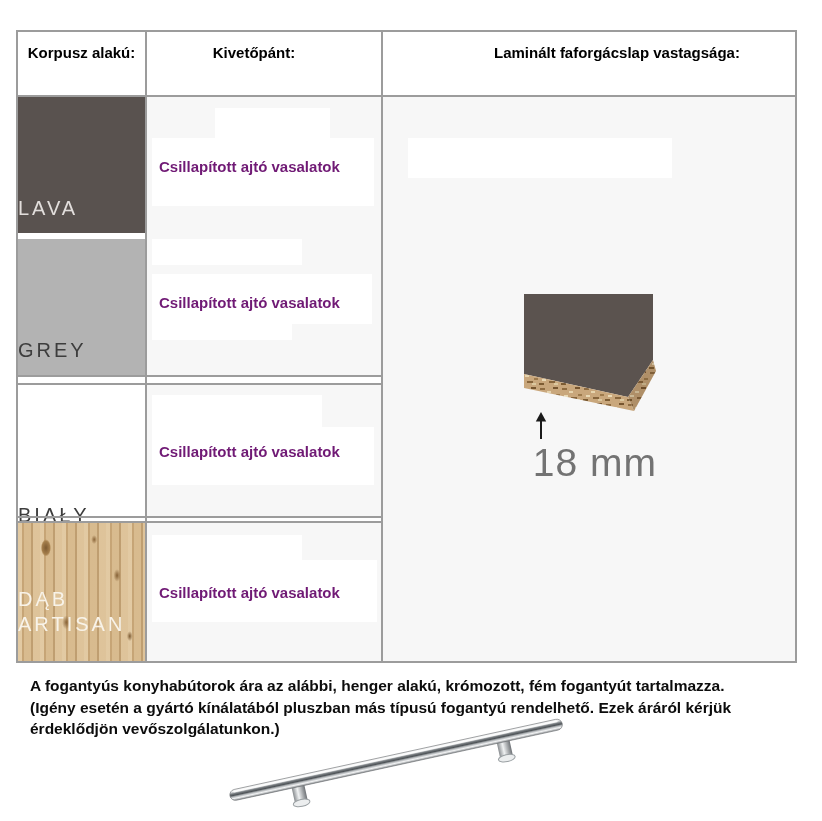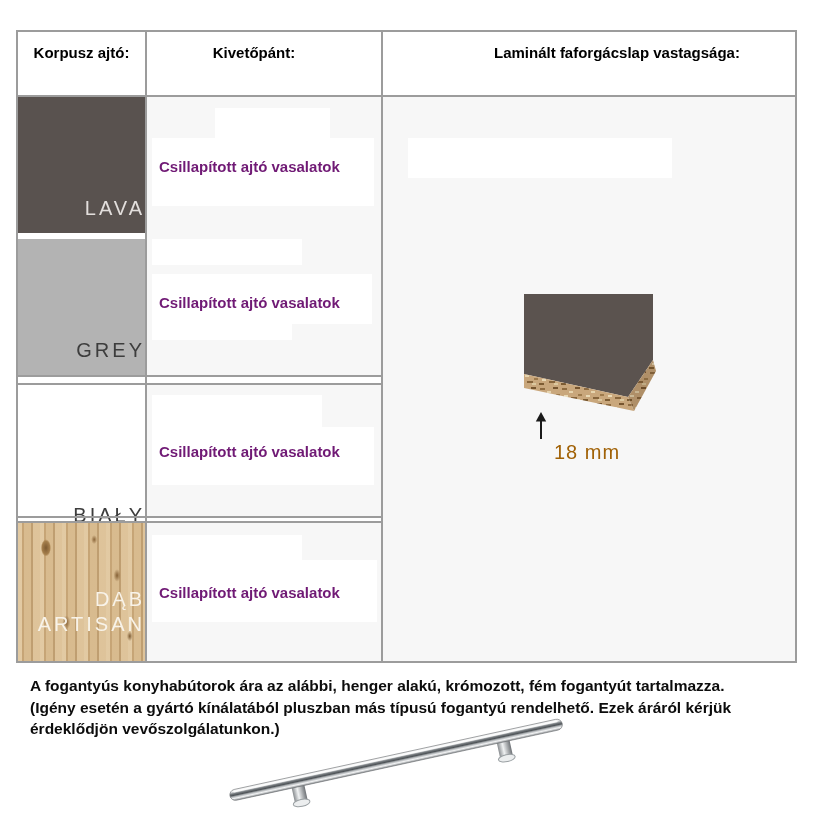--- a/index.html
+++ b/index.html
@@ -13,36 +13,36 @@
   .cellbg{position:absolute;background:#f7f7f7;}
   .patch{position:absolute;background:#ffffff;}
 
   .hdr{position:absolute;box-sizing:border-box;padding-top:12px;
        font-size:15px;font-weight:bold;color:#000;text-align:center;}
 
   .hinge{position:absolute;left:147px;width:234px;box-sizing:border-box;
          padding-left:12px;font-size:15px;font-weight:bold;color:#701a75;}
 
   .swatch{position:absolute;display:flex;align-items:flex-end;justify-content:center;}
-  .swlabel{width:100%;text-align:right;font-size:20px;letter-spacing:3px;
+  .swlabel{width:100%;text-align:left;font-size:20px;letter-spacing:3px;
            padding-bottom:12px;line-height:1.25;}
   .wood{background-color:#d3b384;
         background-image:
           radial-gradient(ellipse 7px 12px at 22% 18%, #7c5a31 0%, #a57f4c 55%, rgba(0,0,0,0) 72%),
           radial-gradient(ellipse 5px 9px at 78% 38%, #845f34 0%, rgba(0,0,0,0) 70%),
           radial-gradient(ellipse 6px 10px at 38% 72%, #8a6539 0%, rgba(0,0,0,0) 70%),
           radial-gradient(ellipse 4px 7px at 88% 82%, #7c5a31 0%, rgba(0,0,0,0) 72%),
           radial-gradient(ellipse 4px 6px at 60% 12%, #8a6539 0%, rgba(0,0,0,0) 75%),
           repeating-linear-gradient(90deg,
             rgba(255,244,220,.35) 0 4px, rgba(140,100,55,.18) 4px 6px,
             rgba(255,244,220,.12) 6px 13px, rgba(120,85,45,.22) 13px 15px,
             rgba(255,244,220,.25) 15px 22px);}
 
-  .thickness{position:absolute;left:517px;top:441px;width:140px;text-align:center;
-             font-size:20px;color:#a16207;letter-spacing:1px;}
+  .thickness{position:absolute;left:517px;top:441px;width:140px;text-align:right;
+             font-size:39px;color:#737373;letter-spacing:1px;}
 
   .note{position:absolute;left:30px;top:675px;width:772px;font-size:15.5px;
         font-weight:bold;line-height:21.5px;color:#0c0c0c;white-space:pre-line;}
 
   .abs{position:absolute;}
 </style>
 </head>
 <body>
 
 <div class="page">
@@ -79,21 +79,21 @@
   <div class="patch" style="left:408px;top:138px;width:264px;height:40px;"></div>
 
   <div class="line" style="left:145px;top:30px;width:2px;height:633px;"></div>
   <div class="line" style="left:381px;top:30px;width:2px;height:633px;"></div>
   <div class="line" style="left:16px;top:95px;width:781px;height:2px;"></div>
   <div class="line" style="left:16px;top:375px;width:367px;height:2px;"></div>
   <div class="line" style="left:16px;top:383px;width:367px;height:2px;"></div>
   <div class="line" style="left:16px;top:516px;width:367px;height:2px;"></div>
   <div class="line" style="left:16px;top:521px;width:367px;height:2px;"></div>
 
-  <div class="hdr" style="left:18px;top:32px;width:127px;height:63px;">Korpusz ajtó:</div>
+  <div class="hdr" style="left:18px;top:32px;width:127px;height:63px;">Korpusz alakú:</div>
   <div class="hdr" style="left:137px;top:32px;width:234px;height:63px;">Kivetőpánt:</div>
   <div class="hdr" style="left:383px;top:32px;width:412px;height:63px;margin-left:28px;">Laminált faforgácslap vastagsága:</div>
 
   <div class="hinge" style="top:158px;">Csillapított ajtó vasalatok</div>
   <div class="hinge" style="top:294px;">Csillapított ajtó vasalatok</div>
   <div class="hinge" style="top:443px;">Csillapított ajtó vasalatok</div>
   <div class="hinge" style="top:584px;">Csillapított ajtó vasalatok</div>
 
   <svg class="abs" style="left:517px;top:290px;" width="140" height="126" viewBox="0 0 140 126">
     <defs>

